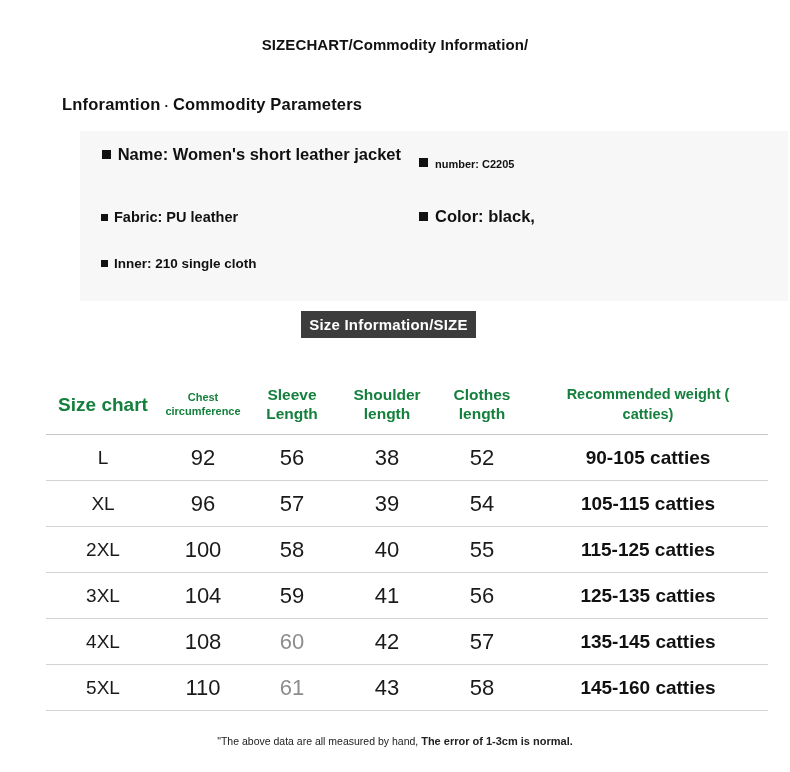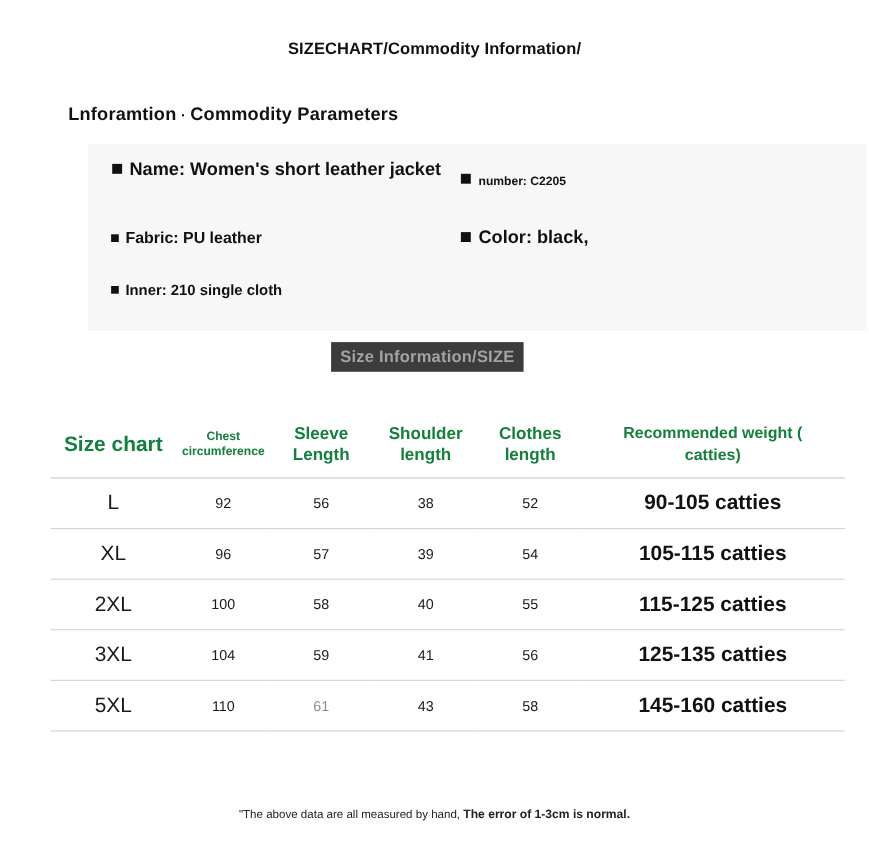--- a/index.html
+++ b/index.html
@@ -110,21 +110,21 @@
   }
 
   
   .size-banner {
     position: absolute;
     left: 301px;
     top: 311px;
     width: 175px;
     height: 27px;
     background: #3c3c3c;
-    color: #a3a3a3;
+    color: #ffffff;
     font-size: 15px;
     font-weight: bold;
     display: flex;
     align-items: center;
     justify-content: center;
     letter-spacing: 0.2px;
   }
 
   
   .size-table {
@@ -160,21 +160,21 @@
     font-weight: bold;
     color: #15803d;
   }
   .th-sizechart { font-size: 19px; }
   .th-chest { font-size: 11px; line-height: 1.25; font-weight: bold; }
   .th-sleeve, .th-shoulder, .th-clothes { font-size: 15.5px; line-height: 1.2; }
   .th-rec { font-size: 14.5px; line-height: 1.35; padding: 0 6px; }
 
   tbody tr { height: 46px; }
   .cell-size { font-size: 19px; font-weight: normal; color: #1a1a1a; }
-  .cell-num { font-size: 13px; color: #1a1a1a; }
+  .cell-num { font-size: 22px; color: #1a1a1a; }
   .cell-num.gray { color: #8d8d8d; }
   .cell-weight { font-size: 19px; font-weight: bold; color: #111; }
 
   
   .footnote {
     position: absolute;
     left: 0;
     top: 735px;
     width: 790px;
     text-align: center;
@@ -282,20 +282,28 @@
       </tr>
       <tr>
         <td class="cell-size">3XL</td>
         <td class="cell-num">104</td>
         <td class="cell-num">59</td>
         <td class="cell-num">41</td>
         <td class="cell-num">56</td>
         <td class="cell-weight">125-135 catties</td>
       </tr>
       <tr>
+        <td class="cell-size">4XL</td>
+        <td class="cell-num">108</td>
+        <td class="cell-num gray">60</td>
+        <td class="cell-num">42</td>
+        <td class="cell-num">57</td>
+        <td class="cell-weight">135-145 catties</td>
+      </tr>
+      <tr>
         <td class="cell-size">5XL</td>
         <td class="cell-num">110</td>
         <td class="cell-num gray">61</td>
         <td class="cell-num">43</td>
         <td class="cell-num">58</td>
         <td class="cell-weight">145-160 catties</td>
       </tr>
     </tbody>
   </table>
 

